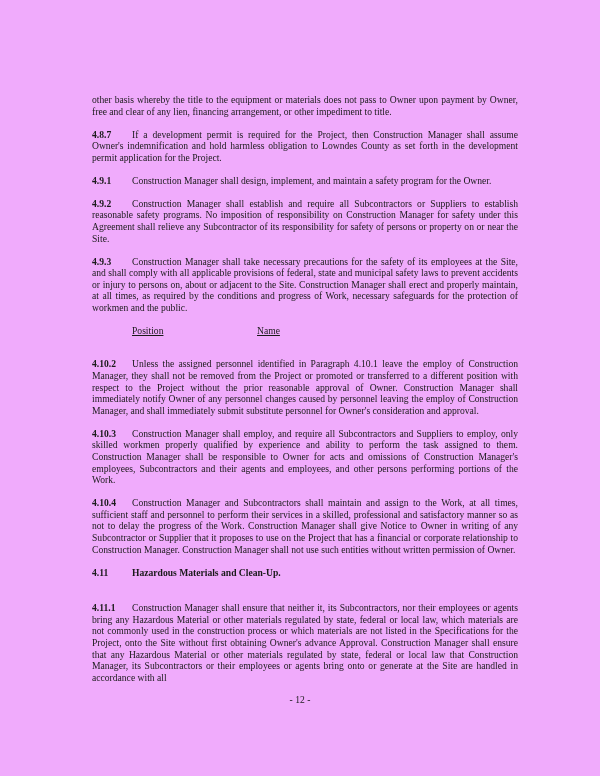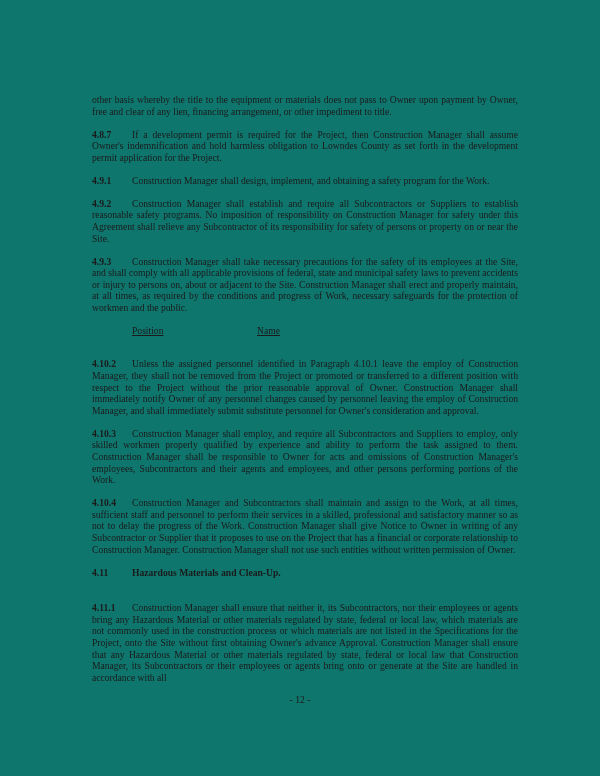--- a/index.html
+++ b/index.html
@@ -1,19 +1,19 @@
 <!DOCTYPE html>
 <html><head>
 <meta charset="utf-8">
 <style>
   html, body { margin: 0; padding: 0; background: #ffffff; }
   body { width: 600px; height: 776px; position: relative; overflow: hidden; }
   .page {
     position: absolute; left: 0; top: 0; width: 600px; height: 776px;
-    background: #0f766e; color: #1a1a1a;
+    background: #f0abfc; color: #1a1a1a;
     font-family: "Liberation Serif", "DejaVu Serif", serif;
     font-size: 9.6px; line-height: 11.6px;
   }
   .body-wrap { position: absolute; left: 92px; top: 94px; width: 426px; }
   p { margin: 0 0 11.4px 0; text-align: justify; }
   .num { font-weight: bold; display: inline-block; width: 40px; }
   .head-num { font-weight: bold; display: inline-block; width: 40px; }
   .head-title { font-weight: bold; }
   .sub-row { padding-left: 40px; }
   .sub-row span { text-decoration: underline; display: inline-block; }
@@ -32,21 +32,21 @@
   <div class="body-wrap">
 
     <p>other basis whereby the title to the equipment or materials does not pass to Owner upon payment by Owner, free and clear of any lien, financing arrangement, or other impediment to title.</p>
 
     <p>
       <span class="num">4.8.7</span><span>If a development permit is required for the Project, then Construction Manager shall assume Owner's indemnification and hold harmless obligation to Lowndes County as set forth in the development permit application for the Project.</span>
     </p>
 
 
     <p>
-      <span class="num">4.9.1</span><span>Construction Manager shall design, implement, and obtaining a safety program for the Work.</span>
+      <span class="num">4.9.1</span><span>Construction Manager shall design, implement, and maintain a safety program for the Owner.</span>
     </p>
 
     <p>
       <span class="num">4.9.2</span><span>Construction Manager shall establish and require all Subcontractors or Suppliers to establish reasonable safety programs.  No imposition of responsibility on Construction Manager for safety under this Agreement shall relieve any Subcontractor of its responsibility for safety of persons or property on or near the Site.</span>
     </p>
 
     <p>
       <span class="num">4.9.3</span><span>Construction Manager shall take necessary precautions for the safety of its employees at the Site, and shall comply with all applicable provisions of federal, state and municipal safety laws to prevent accidents or injury to persons on, about or adjacent to the Site.  Construction Manager shall erect and properly maintain, at all times, as required by the conditions and progress of Work, necessary safeguards for the protection of workmen and the public.</span>
     </p>
 

